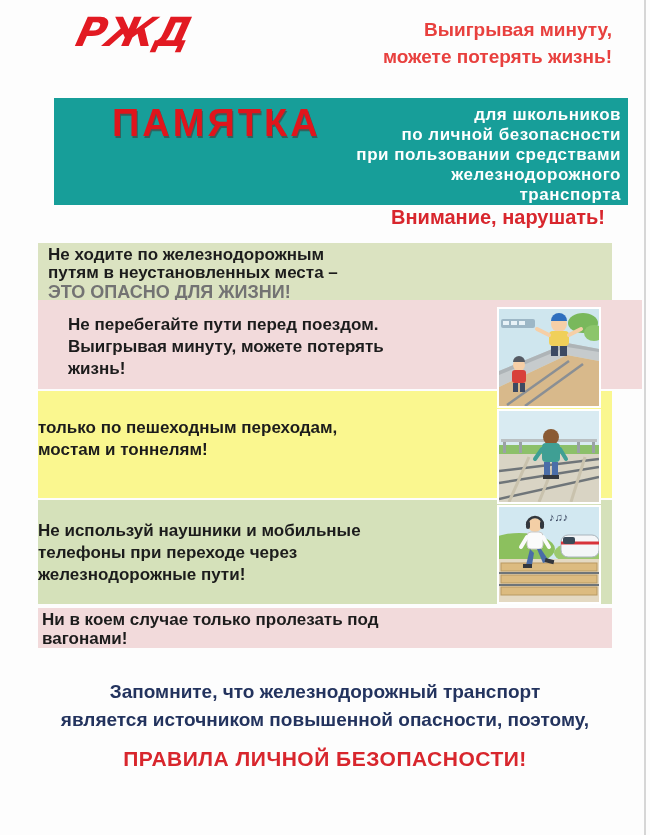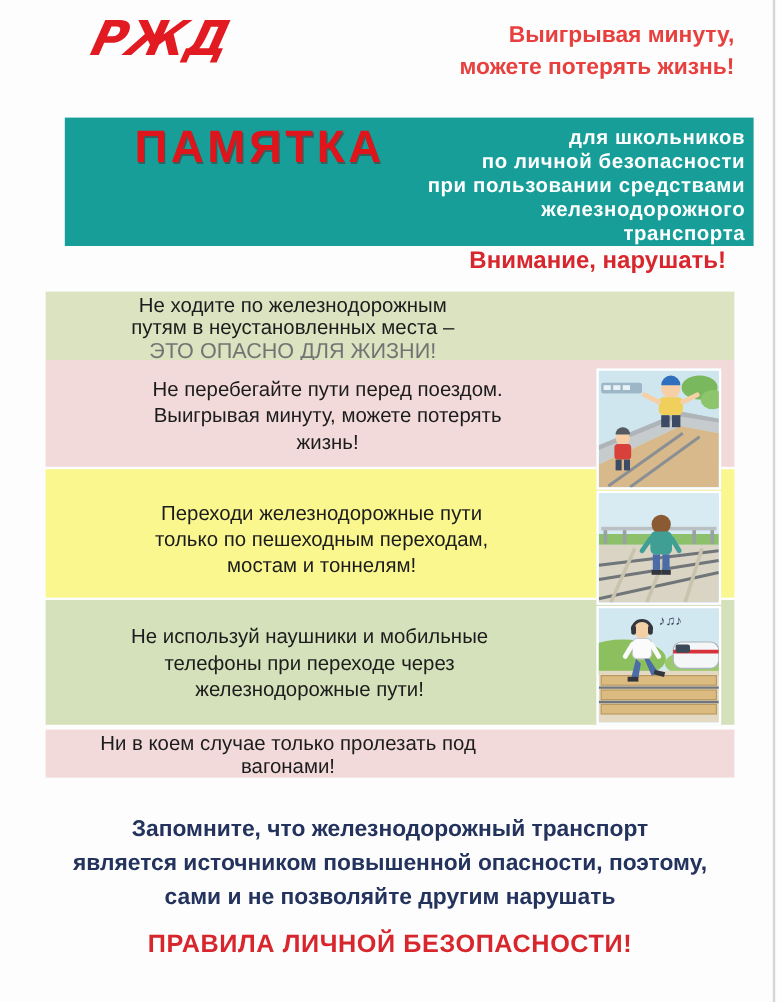--- a/index.html
+++ b/index.html
@@ -35,21 +35,21 @@
     font-size:20px;font-weight:bold;
   }
   
   .band{position:absolute;left:38px;width:574px;}
   .band-1{top:243px;height:57px;}
   .band-2{top:300px;height:89px;}
   .band-3{top:391px;height:107px;}
   .band-4{top:500px;height:104px;}
   .band-5{top:608px;height:40px;}
   .band-text{
-    font-weight:normal;color:#1c1c1c;text-align:center;
+    font-weight:bold;color:#1c1c1c;
   }
   .band-1 .band-text{margin:3px 0 0 10px;width:392px;font-size:17px;line-height:18px;}
   .band-1 .danger{font-size:18px;margin-top:1px;}
   .band-2 .band-text{margin:14px 0 0 0;width:470px;font-size:17px;line-height:22px;}
   .band-3 .band-text{margin:26px 0 0 0;width:460px;font-size:17px;line-height:22px;}
   .band-4 .band-text{margin:20px 0 0 0;width:440px;font-size:17px;line-height:22px;}
   .band-5 .band-text{margin:2px 0 0 4px;width:396px;font-size:17px;line-height:19px;}
   
   .ill{
     position:absolute;left:497px;width:104px;
@@ -103,31 +103,30 @@
   <div class="attention" style="color: rgb(216, 38, 45);">Внимание, нарушать!</div>
 
   <div class="band band-1" style="background-color: rgb(219, 227, 193);">
     <div class="band-text">
       <div>Не ходите по железнодорожным</div>
       <div>путям в неустановленных места –</div>
       <div class="danger" style="color: #737373;">ЭТО ОПАСНО ДЛЯ ЖИЗНИ!</div>
     </div>
   </div>
 
-  <div class="band band-2" style="background-color: rgb(242, 218, 219);">
+  <div class="band band-2" style="background-color: rgb(242, 218, 219); padding-left: 30px;">
     <div class="band-text">
       <div>Не перебегайте пути перед поездом.</div>
       <div>Выигрывая минуту, можете потерять</div>
       <div>жизнь!</div>
     </div>
   </div>
 
   <div class="band band-3" style="background-color: rgb(250, 247, 143);">
     <div class="band-text">
-      <div>Переходи железнодорожные пути</div>
       <div>только по пешеходным переходам,</div>
       <div>мостам и тоннелям!</div>
     </div>
   </div>
 
   <div class="band band-4" style="background-color: rgb(213, 225, 186);">
     <div class="band-text">
       <div>Не используй наушники и мобильные</div>
       <div>телефоны при переходе через</div>
       <div>железнодорожные пути!</div>
@@ -222,18 +221,17 @@
       <path d="M31,42 L27,58 L33,58 L35,46 Z" fill="#4a6da8"></path>
       <path d="M38,42 L44,56 L50,54 L42,42 Z" fill="#4a6da8"></path>
       <rect x="24" y="57" width="9" height="4" fill="#33373d"></rect>
       <rect x="46" y="52" width="9" height="4" transform="rotate(14 50 54)" fill="#33373d"></rect>
     </svg>
   </div>
 
   <div class="footer" style="color: rgb(35, 51, 94);">
     <div>Запомните, что железнодорожный транспорт</div>
     <div>является источником повышенной опасности, поэтому,</div>
-    <div>сами и не позволяйте другим нарушать</div>
     <div class="footer-final" style="color: rgb(216, 38, 45);">ПРАВИЛА ЛИЧНОЙ БЕЗОПАСНОСТИ!</div>
   </div>
 
   <div class="edge-line"></div>
 </div>
 
 </body></html>

